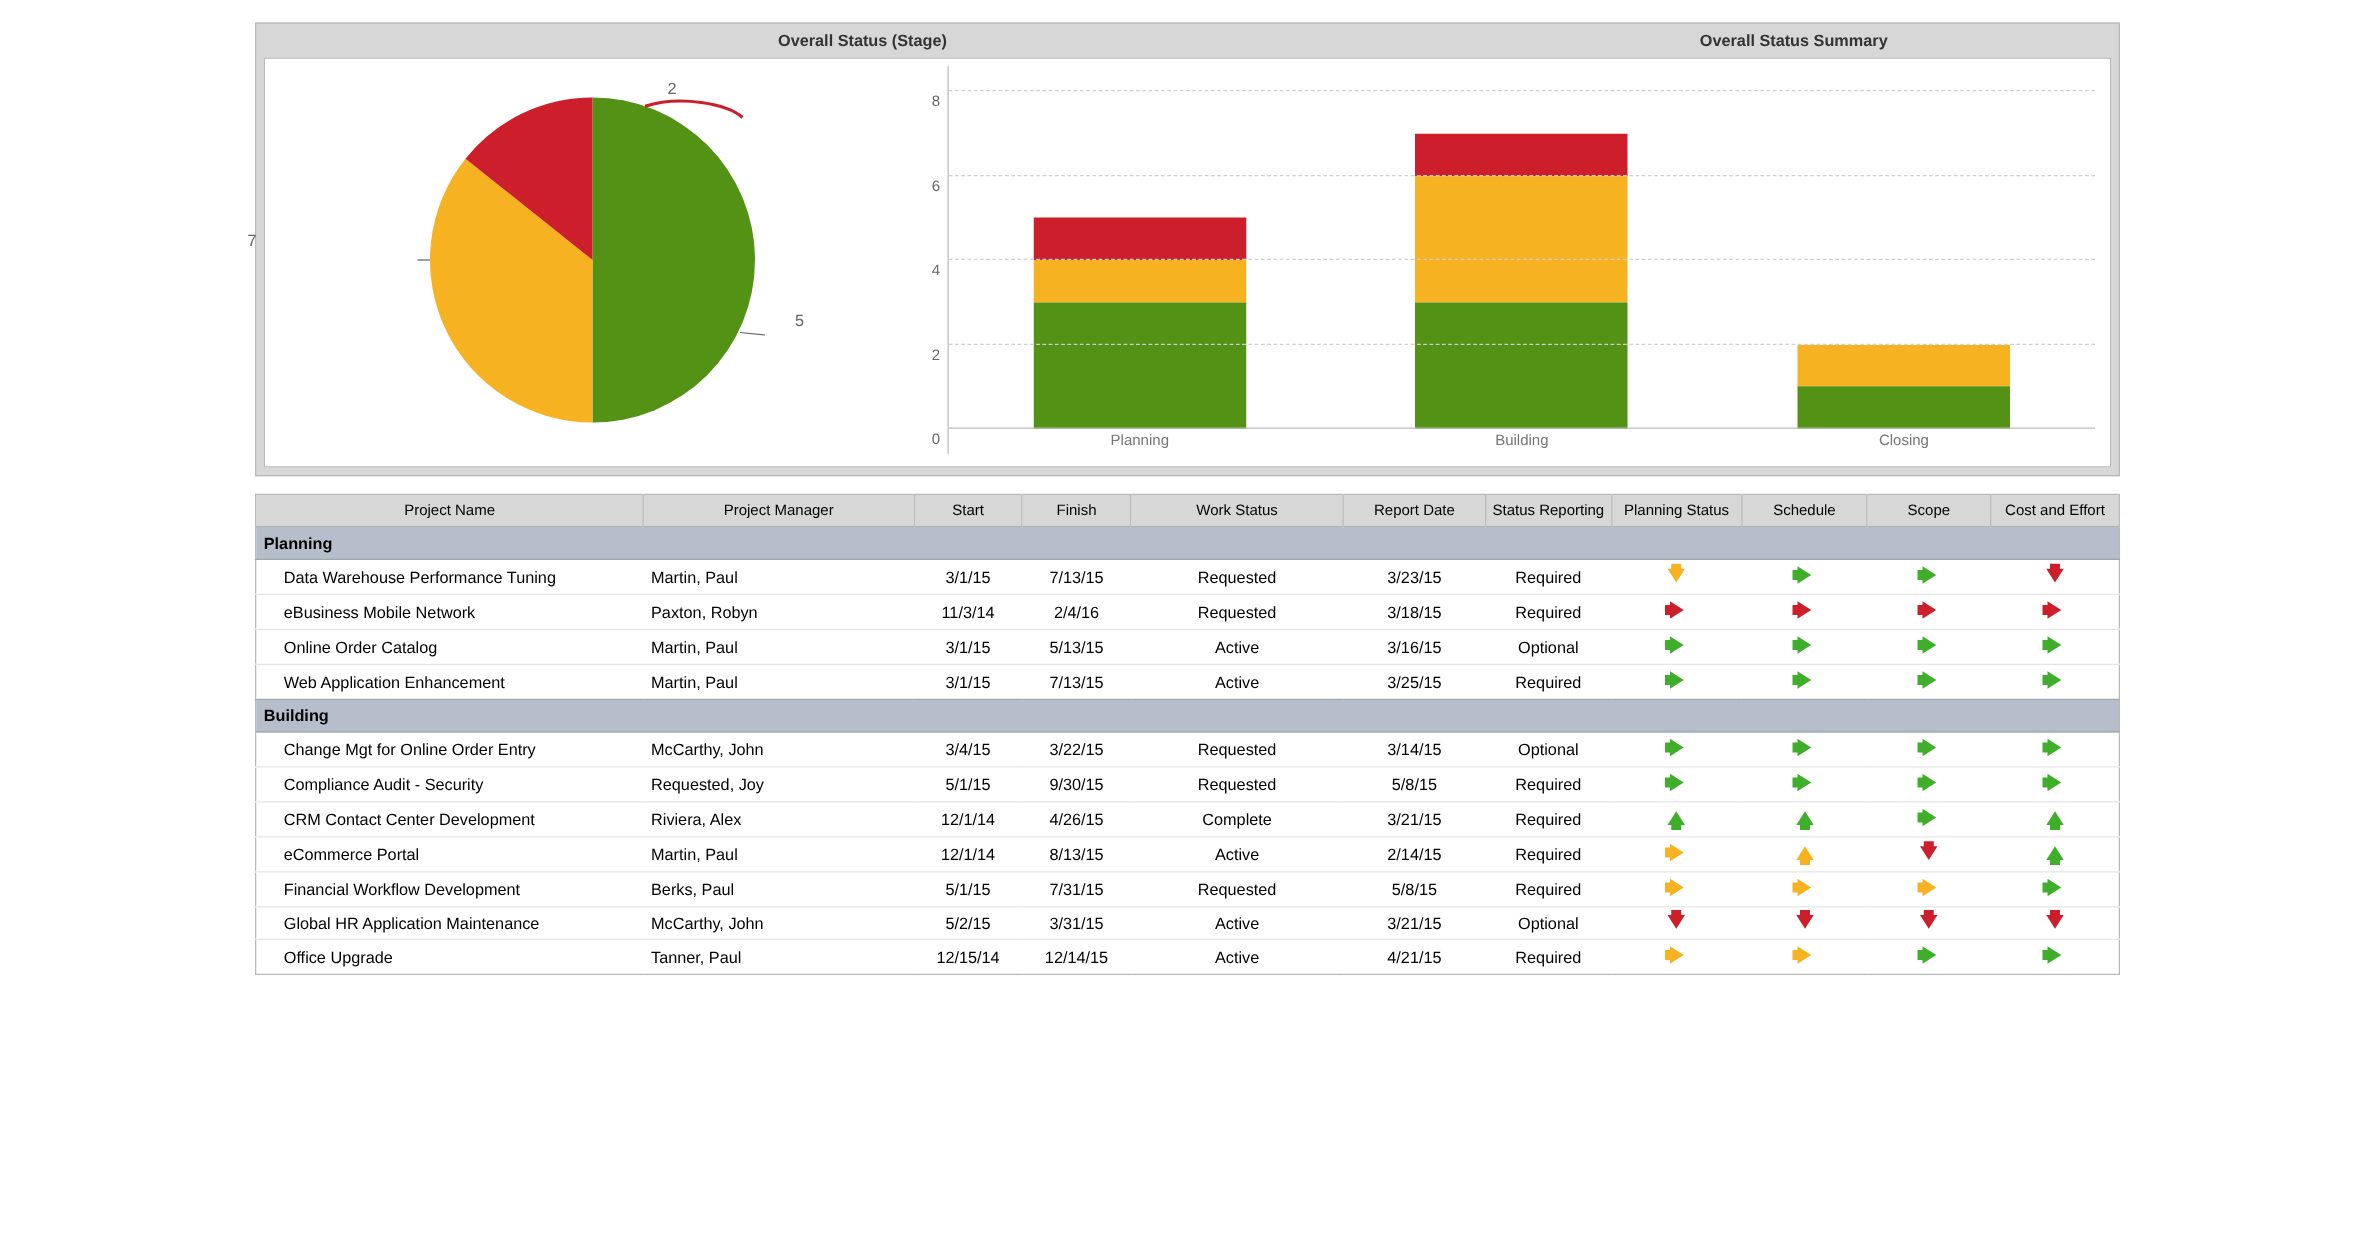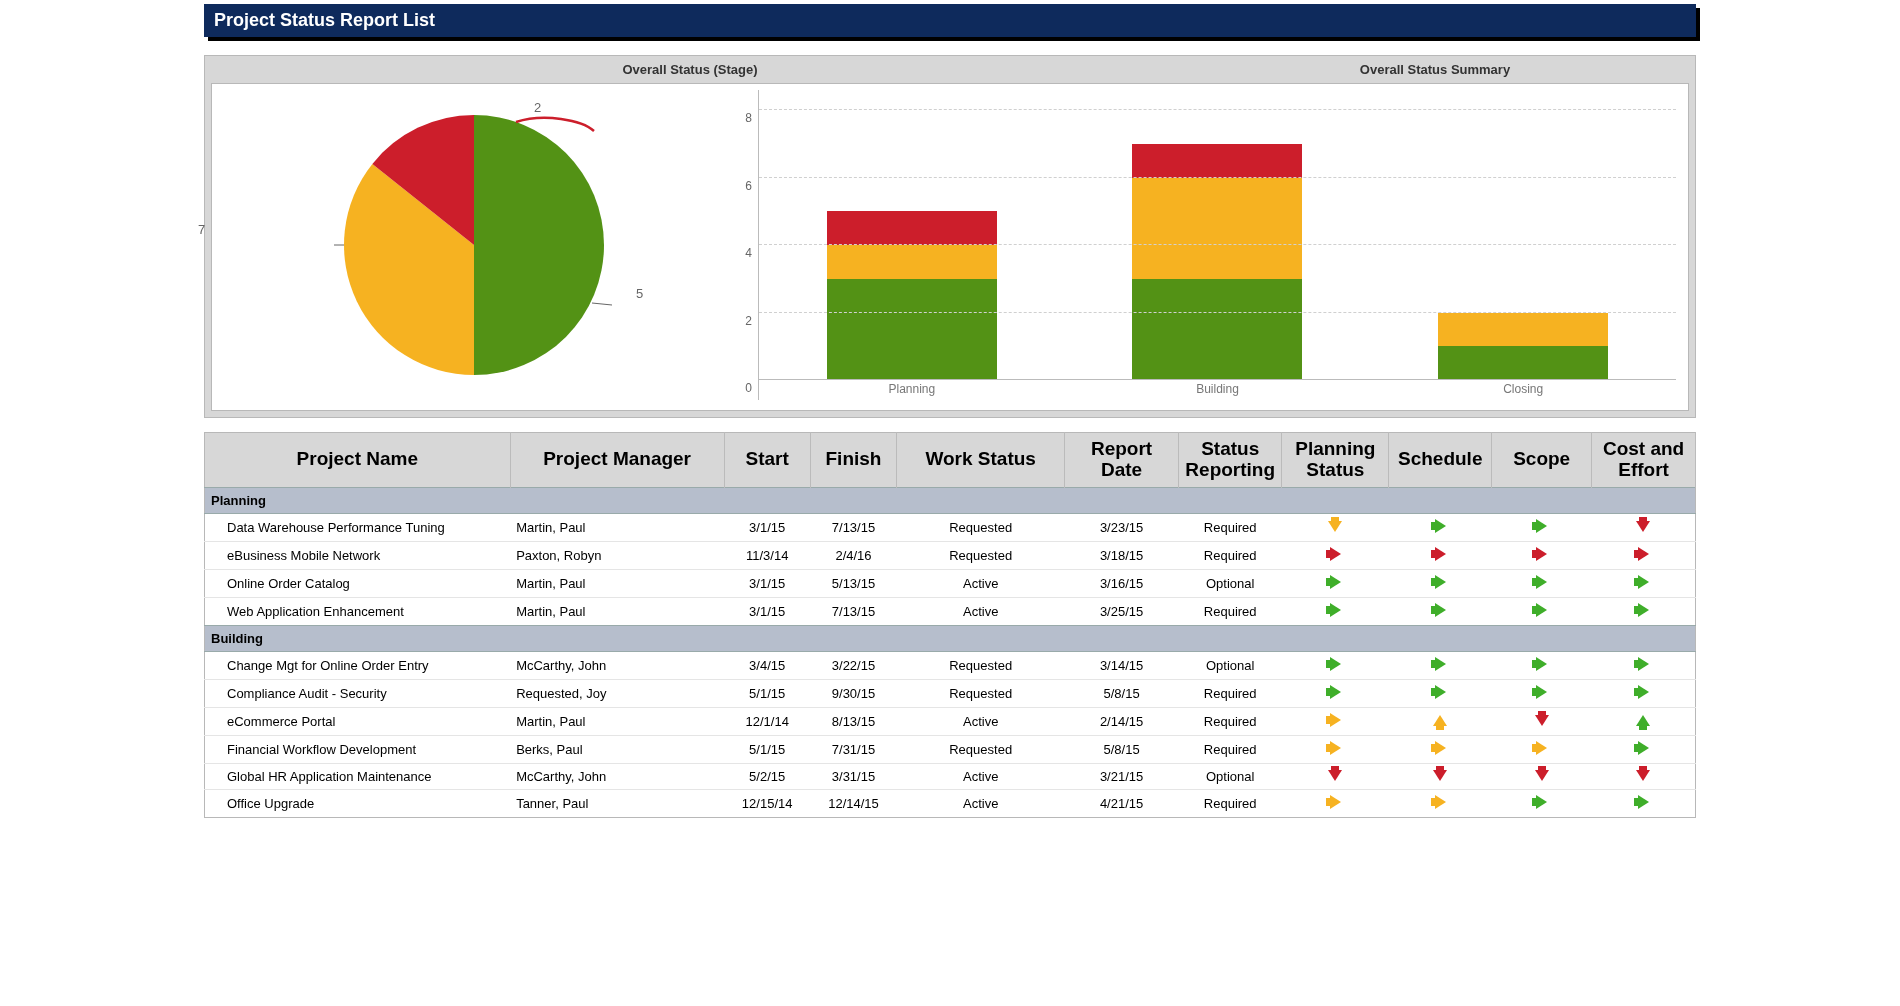--- a/index.html
+++ b/index.html
@@ -33,21 +33,21 @@
   .stack{width:170px;display:flex;flex-direction:column-reverse;align-items:center}
   .seg{width:100%}
   .seg.green{background:var(--green)}
   .seg.yellow{background:var(--yellow)}
   .seg.red{background:var(--red)}
   .x-labels{position:absolute;left:0;right:0;bottom:0;display:flex;justify-content:space-around;font-size:12px;color:#777;height:18px}
   .x-labels span{text-align:center;width:170px}
   .baseline{position:absolute;left:0;right:0;bottom:20px;border-top:1px solid #bbb}
 
   table.report{width:calc(100% - 8px);margin:14px 4px 0 4px;border-collapse:collapse;border:1px solid #b8b8b8}
-  table.report th{background:var(--header-grey);font-size:19px;font-weight:bold;padding:6px 4px;border-left:1px solid #bbb;border-right:1px solid #bbb;color:#000;text-align:center;vertical-align:middle}
+  table.report th{background:var(--header-grey);font-size:12px;font-weight:normal;padding:6px 4px;border-left:1px solid #bbb;border-right:1px solid #bbb;color:#000;text-align:center;vertical-align:middle}
   table.report th:first-child{border-left:none}
   table.report td{border-top:1px solid var(--row-border);padding:5px 6px;font-size:13px;color:#000;text-align:center}
   table.report td.left{text-align:left}
   table.report tr.group td{background:var(--group-grey);font-weight:bold;text-align:left;border-top:1px solid #9aa;border-bottom:1px solid #9aa}
   table.report td.name{text-align:left;padding-left:22px}
 
   
   .arw{display:inline-block;width:0;height:0;position:relative}
   .arw-right{border-top:7px solid transparent;border-bottom:7px solid transparent;border-left:11px solid currentColor}
   .arw-right::before{content:"";position:absolute;left:-15px;top:-4px;width:5px;height:8px;background:currentColor}
@@ -58,21 +58,20 @@
   .c-green{color:#3fae2a}
   .c-yellow{color:#f6b221}
   .c-red{color:#cc1e2b}
 
   th{line-height:1.1}
 </style>
 </head>
 <body>
 <div class="frame">
 
-<div class="title-bar">Project Status Report List</div>
 
 <div class="charts-wrap">
   <div class="chart-titles">
     <div class="chart-title right">Overall Status (Stage)</div>
     <div class="chart-title left">Overall Status Summary</div>
   </div>
   <div class="chart-inner">
 
     <div class="pie-col">
       <svg id="pie-svg" class="pie-svg" width="300" height="280" viewBox="0 0 300 280">
@@ -223,20 +222,33 @@
           <td>9/30/15</td>
           <td>Requested</td>
           <td>5/8/15</td>
           <td>Required</td>
           <td><span class="arw arw-right c-green"></span></td>
           <td><span class="arw arw-right c-green"></span></td>
           <td><span class="arw arw-right c-green"></span></td>
           <td><span class="arw arw-right c-green"></span></td>
         </tr>
         <tr>
+          <td class="left name">CRM Contact Center Development</td>
+          <td class="left">Riviera, Alex</td>
+          <td>12/1/14</td>
+          <td>4/26/15</td>
+          <td>Complete</td>
+          <td>3/21/15</td>
+          <td>Required</td>
+          <td><span class="arw arw-up c-green"></span></td>
+          <td><span class="arw arw-up c-green"></span></td>
+          <td><span class="arw arw-right c-green"></span></td>
+          <td><span class="arw arw-up c-green"></span></td>
+        </tr>
+        <tr>
           <td class="left name">eCommerce Portal</td>
           <td class="left">Martin, Paul</td>
           <td>12/1/14</td>
           <td>8/13/15</td>
           <td>Active</td>
           <td>2/14/15</td>
           <td>Required</td>
           <td><span class="arw arw-right c-yellow"></span></td>
           <td><span class="arw arw-up c-yellow"></span></td>
           <td><span class="arw arw-down c-red"></span></td>

